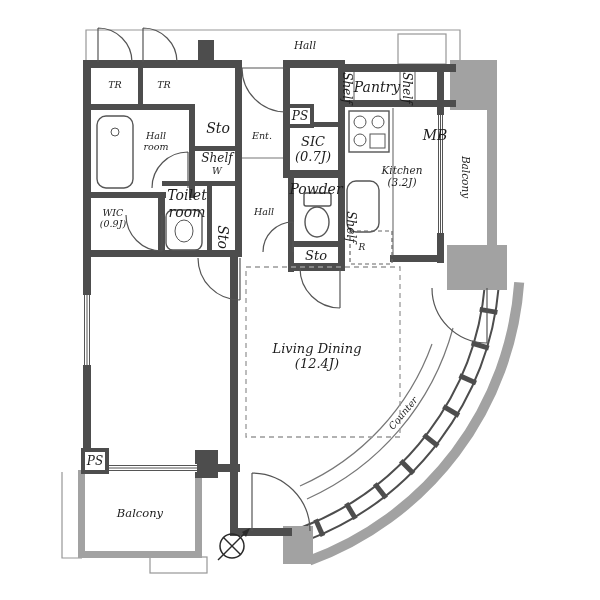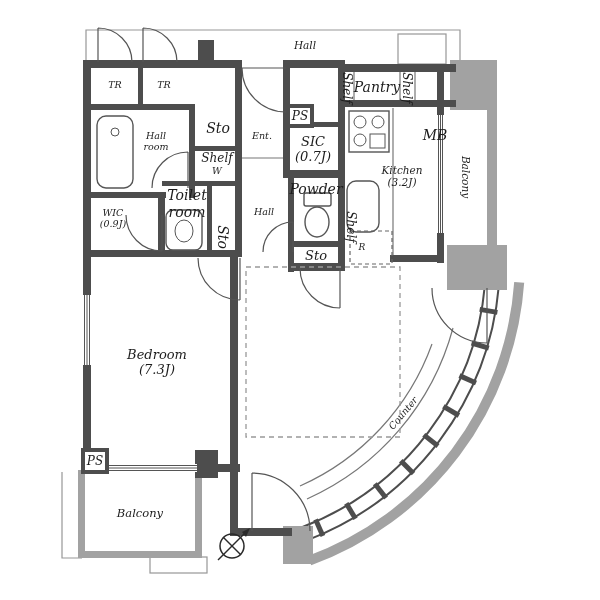--- a/index.html
+++ b/index.html
@@ -184,19 +184,19 @@
 (3.2J)</div>
 <div class="lbl s9" style="left:362px;top:247px;">R</div>
 <div class="lbl s95" style="left:264px;top:212px;">Hall</div>
 <div class="lbl s85 v" style="left:223px;top:237px;">Sto</div>
 <div class="lbl s8" style="left:316px;top:256px;">Sto</div>
 <div class="lbl s95" style="left:113px;top:218px;">WIC
 (0.9J)</div>
 <div class="lbl s85" style="left:187px;top:204px;">Toilet
 room</div>
 <div class="lbl s10 v" style="left:466px;top:177px;">Balcony</div>
-<div class="lbl s13" style="left:157px;top:362px;">Bedroom
-(7.3J)</div>
+<div class="lbl s13" style="left:317px;top:356px;">Living Dining
+(12.4J)</div>
 <div class="lbl s95 rot" style="left:403px;top:413px;">Counter</div>
 <div class="lbl s11" style="left:140px;top:514px;">Balcony</div>
 <div class="lbl s7" style="left:95px;top:461px;">PS</div>
 
 </div>
 
 </body></html>

